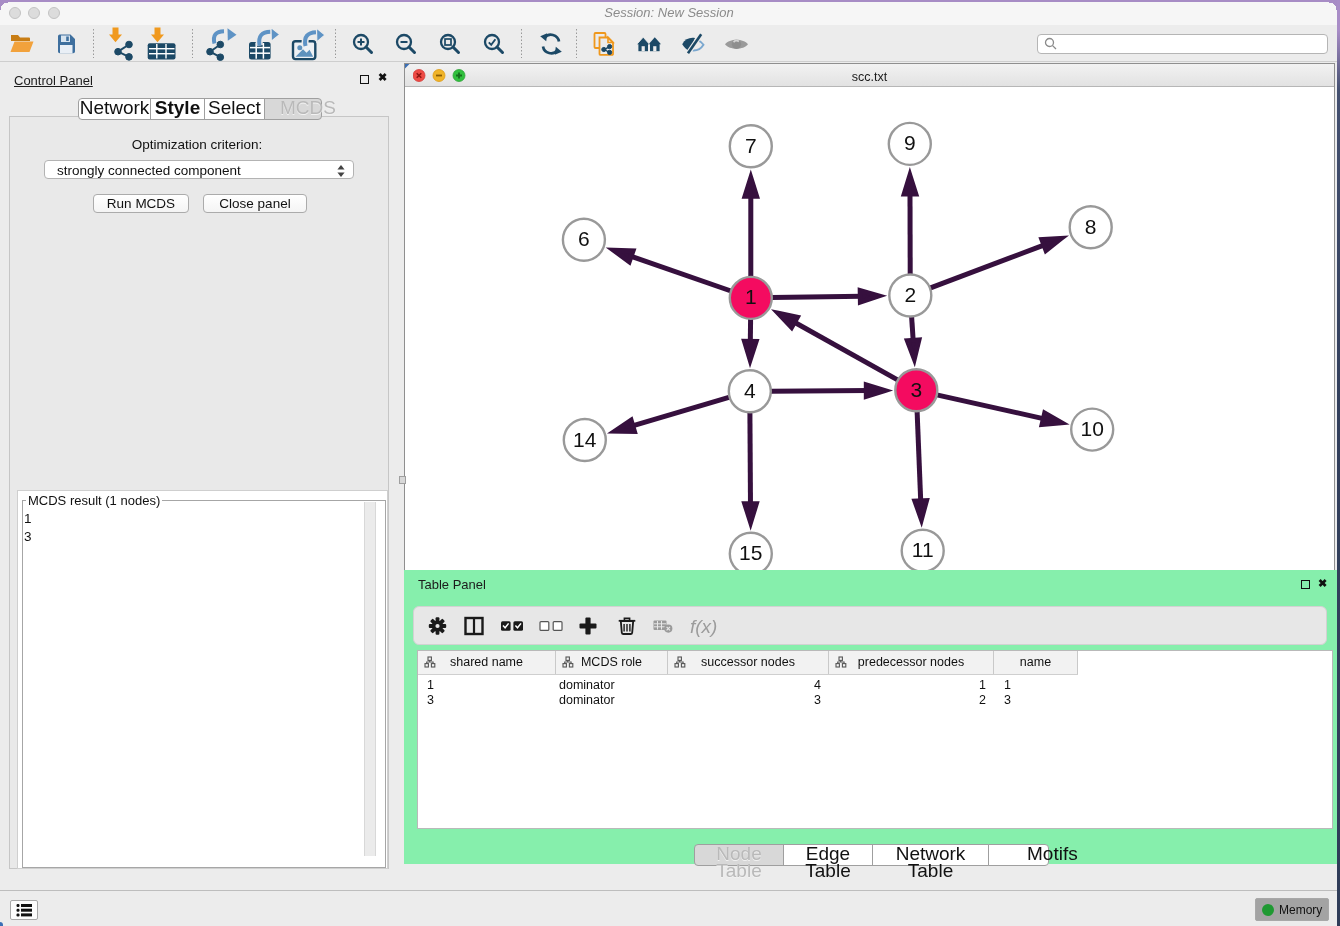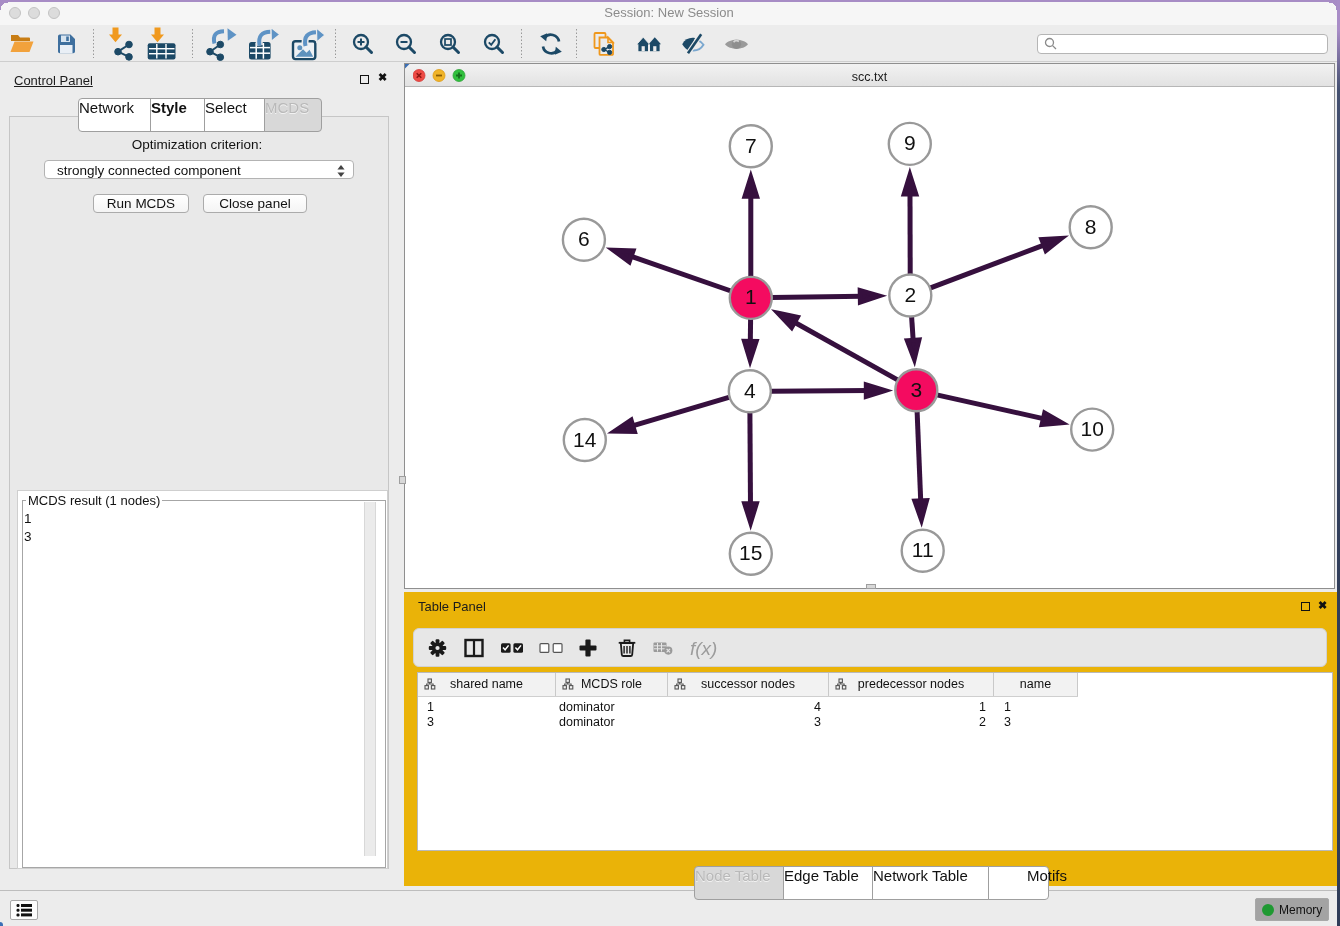--- a/index.html
+++ b/index.html
@@ -2,51 +2,51 @@
 <html><head>
 <meta charset="utf-8">
 <style>
   html,body{margin:0;padding:0;}
   body{width:1340px;height:926px;position:relative;overflow:hidden;
        font-family:"Liberation Sans",sans-serif;background:#a78cc5;}
   .abs{position:absolute;}
   #win{left:0;top:0;width:1338px;height:926px;background:#ececec;}
   
   #titlebar{left:0;top:0;width:1338px;height:25px;background:#f6f6f6;
-            border-bottom:1px solid #c9c9c9;}
+            border-bottom:1px solid #c9c9c9;font-style:italic;}
   .tl{top:7px;width:12px;height:12px;border-radius:50%;background:#dcdcdc;
       border:1px solid #c3c3c3;box-sizing:border-box;}
   #wtitle{left:0;width:1338px;text-align:center;font-size:13px;color:#8b8b8b;}
   
   #toolbar{left:0;top:25px;width:1338px;height:36px;background:#ececec;
            border-bottom:1px solid #cecece;}
   
   #search{left:1037px;top:9px;width:289px;height:18px;background:#fff;
           border:1px solid #b5b5b5;border-radius:4px;}
   
   #cpanel{left:0;top:64px;width:394px;height:822px;background:#ececec;}
   .phead{font-size:13px;color:#1c1c1c;}
   .wicon{width:9px;height:9px;border:1.5px solid #111;box-sizing:border-box;}
   .xicon{font-size:11px;color:#111;font-weight:bold;}
   
-  .tab{box-sizing:border-box;height:34px;z-index:1;border:1px solid #9f9f9f;background:#fff;
-       font-size:15px;color:#111;text-align:left;line-height:17px;}
+  .tab{box-sizing:border-box;height:22px;z-index:1;border:1px solid #9f9f9f;background:#fff;
+       font-size:19px;color:#111;text-align:center;line-height:17px;}
   .tabsel{background:#d8d8d8;color:#b9b9b9;text-shadow:0 1px 0 #f2f2f2;}
   #tabpane{left:9px;top:52px;width:380px;height:753px;background:#e9e9e9;
            border:1px solid #c6c6c6;box-sizing:border-box;}
   .btn{box-sizing:border-box;background:linear-gradient(#ffffff,#f4f4f4);
        border:1px solid #ababab;border-radius:4px;font-size:13.5px;color:#111;
        text-align:center;line-height:17px;}
   
   #netframe{left:404px;top:63px;width:931px;height:526px;background:#fff;
             border:1px solid #8f8f8f;box-sizing:border-box;}
   #nettitle{left:0;top:0;width:929px;height:22px;
             background:linear-gradient(#f2f2f2,#e2e2e2);border-bottom:1px solid #b6b6b6;}
   
-  #tpanel{left:404px;top:592px;width:933px;height:294px;background:#eab308;}
+  #tpanel{left:404px;top:570px;width:933px;height:294px;background:#86efac;}
   #ttoolbar{left:9px;top:36px;width:914px;height:39px;background:#e7e7e7;
             border:1px solid #d2d2d2;border-radius:6px;box-sizing:border-box;}
   #tableArea{left:13px;top:80px;width:916px;height:179px;background:#fff;
              border:1px solid #b9b9b9;box-sizing:border-box;}
   .th{top:0;height:23px;background:#f2f2f2;border-right:1px solid #c9c9c9;
       box-sizing:border-box;font-size:12.5px;color:#111;text-align:center;line-height:23px;}
   .td{font-size:12.5px;color:#111;}
   
   #statusbar{left:0;top:890px;width:1338px;height:35px;background:#ececec;
              border-top:1px solid #bdbdbd;}
@@ -203,21 +203,21 @@
       </svg>
     </div>
   </div>
   <div class="abs" id="cpanel">
     <div class="abs phead" style="left:14px;top:9px;text-decoration:underline;">Control Panel</div>
     <div class="abs wicon" style="left:360px;top:11px;"></div>
     <div class="abs xicon" style="left:378px;top:7px;">✖</div>
     <div class="abs tab" style="left:78px;top:34px;width:73px;border-radius:4px 0 0 4px;">Network</div>
     <div class="abs tab" style="left:150px;top:34px;width:55px;font-weight:bold;">Style</div>
     <div class="abs tab" style="left:204px;top:34px;width:61px;">Select</div>
-    <div class="abs tab tabsel" style="left:264px;top:34px;width:58px;border-radius:0 4px 4px 0;">MCDS</div>
+    <div class="abs tab tabsel" style="left:264px;top:34px;width:58px;border-radius:0 4px 4px 0;padding-left:15px;">MCDS</div>
     <div class="abs" id="tabpane"></div>
     <div class="abs" style="left:0;top:73px;width:394px;text-align:center;font-size:13.5px;color:#111;">Optimization criterion:</div>
     <div class="abs" style="left:44px;top:96px;width:310px;height:19px;background:#fff;border:1px solid #b3b3b3;border-radius:4px;box-sizing:border-box;">
       <div class="abs" style="left:12px;top:2px;font-size:13.5px;color:#111;">strongly connected component</div>
       <svg class="abs" style="right:8px;top:3.5px;" width="8" height="12" viewBox="0 0 8 12">
         <polygon points="4,0 7.6,4.4 0.4,4.4" fill="#444"></polygon>
           <polygon points="4,12 7.6,7.6 0.4,7.6" fill="#444"></polygon>
       </svg>
     </div>
     <div class="abs btn" style="left:93px;top:130px;width:96px;height:19px;">Run MCDS</div>

